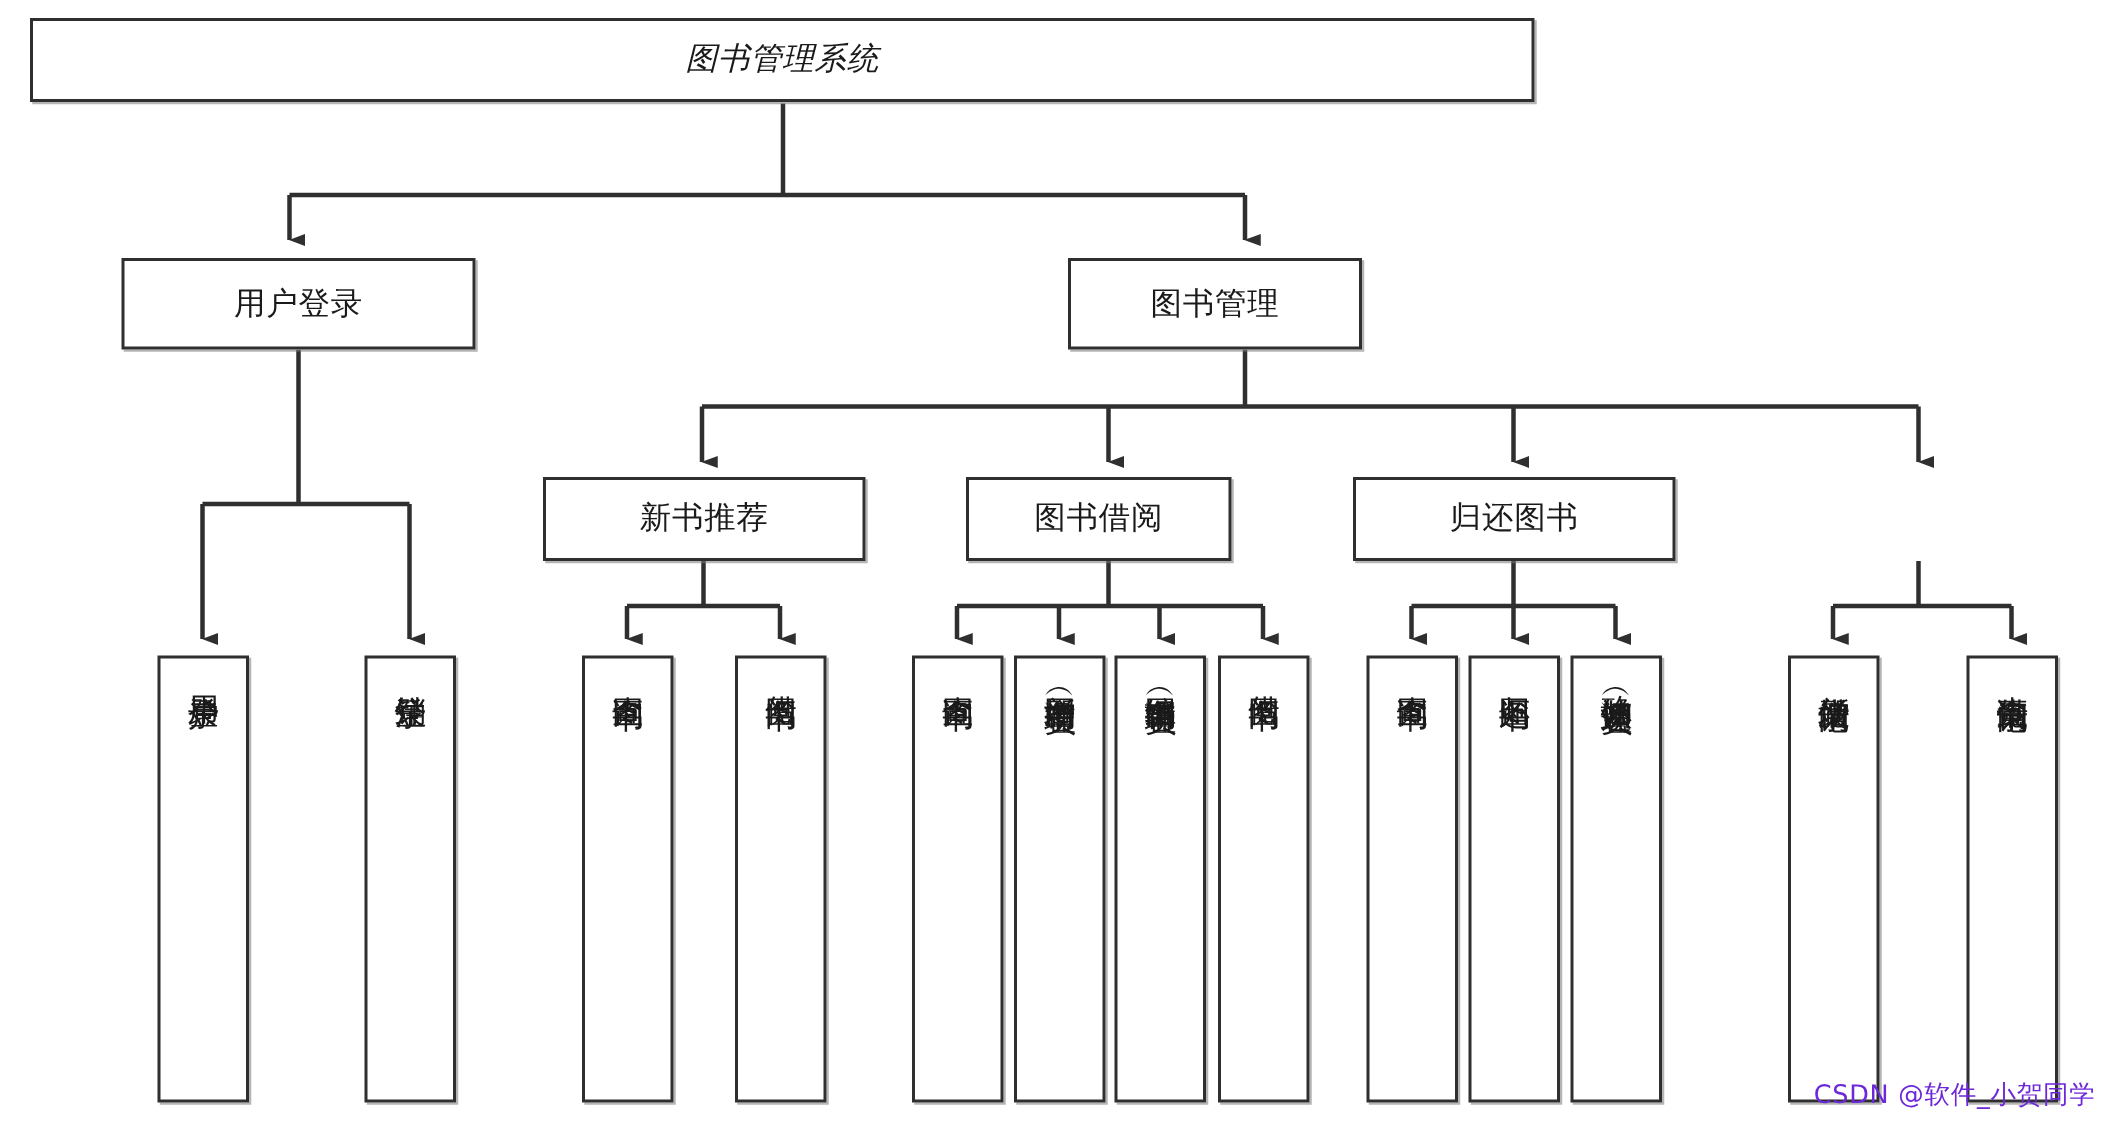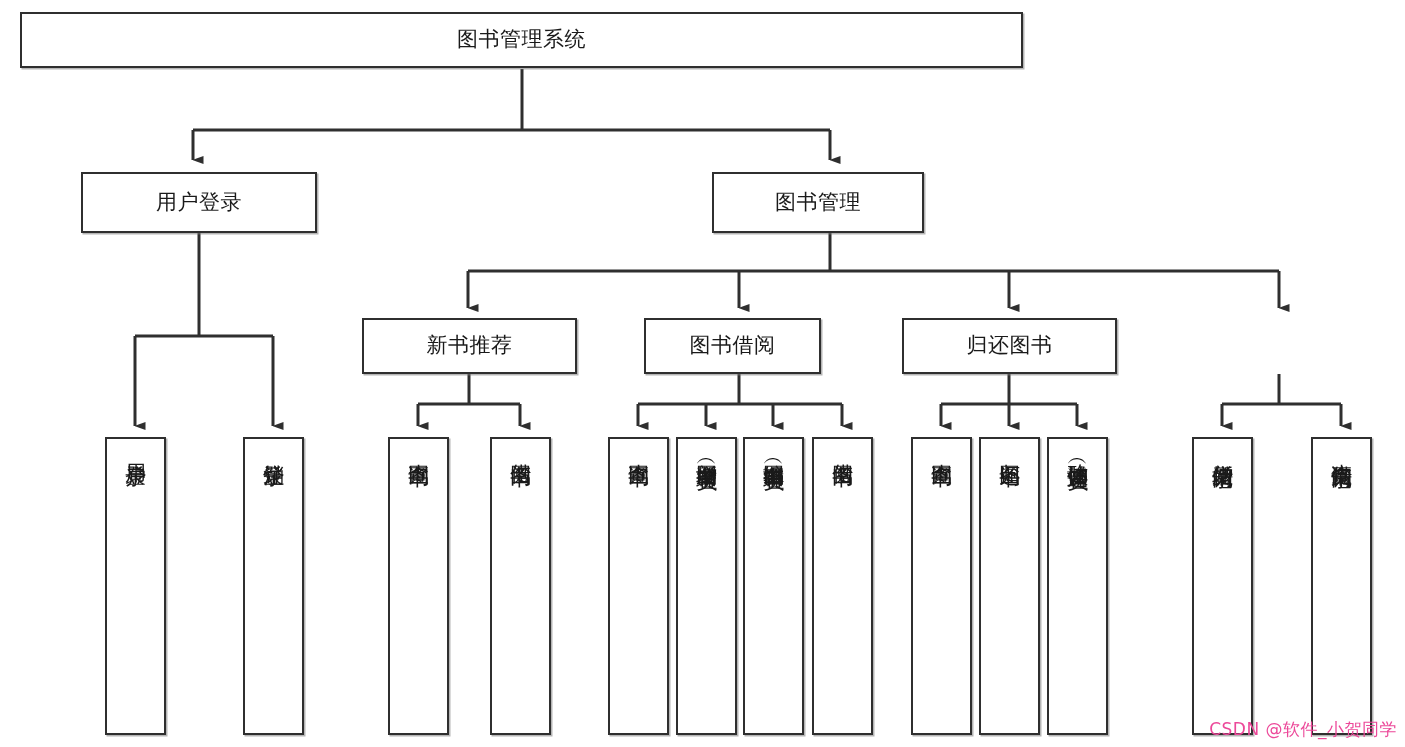--- a/index.html
+++ b/index.html
@@ -55,21 +55,21 @@
     font-size: 21px;
     line-height: 1.06;
     letter-spacing: 1px;
     white-space: nowrap;
   }
   #watermark {
     position: absolute;
     right: 8px;
     bottom: 6px;
     font-size: 17px;
-    color: #ec4899;
+    color: #6d28d9;
     letter-spacing: 0.5px;
     white-space: nowrap;
   }
 </style>
 </head>
 <body>
 
 <div id="canvas">
 
   <svg class="edges" viewBox="0 0 1405 747">
@@ -115,28 +115,28 @@
       <path d="M1009,404 L1009,426" marker-end="url(#arrow)"></path>
       <path d="M1077,404 L1077,426" marker-end="url(#arrow)"></path>
 
       <path d="M1279,374 L1279,404"></path>
       <path d="M1222,404 L1341,404"></path>
       <path d="M1222,404 L1222,426" marker-end="url(#arrow)"></path>
       <path d="M1341,404 L1341,426" marker-end="url(#arrow)"></path>
     </g>
   </svg>
 
-  <div class="node h" style="left:20px; top:12px; width:1003px; height:56px;">
+  <div class="node h" style="left:20px; top:12px; width:1003px; height:56px;font-style:italic;">
     <span class="label">图书管理系统</span>
   </div>
 
   <div class="node h" style="left:81px; top:172px; width:236px; height:61px;">
     <span class="label">用户登录</span>
   </div>
-  <div class="node h" style="left:712px; top:172px; width:212px; height:61px;">
+  <div class="node h" style="left:712px; top:172px; width:196px; height:61px;">
     <span class="label">图书管理</span>
   </div>
 
   <div class="node h" style="left:362px; top:318px; width:215px; height:56px;">
     <span class="label">新书推荐</span>
   </div>
   <div class="node h" style="left:644px; top:318px; width:177px; height:56px;">
     <span class="label">图书借阅</span>
   </div>
   <div class="node h" style="left:902px; top:318px; width:215px; height:56px;">

